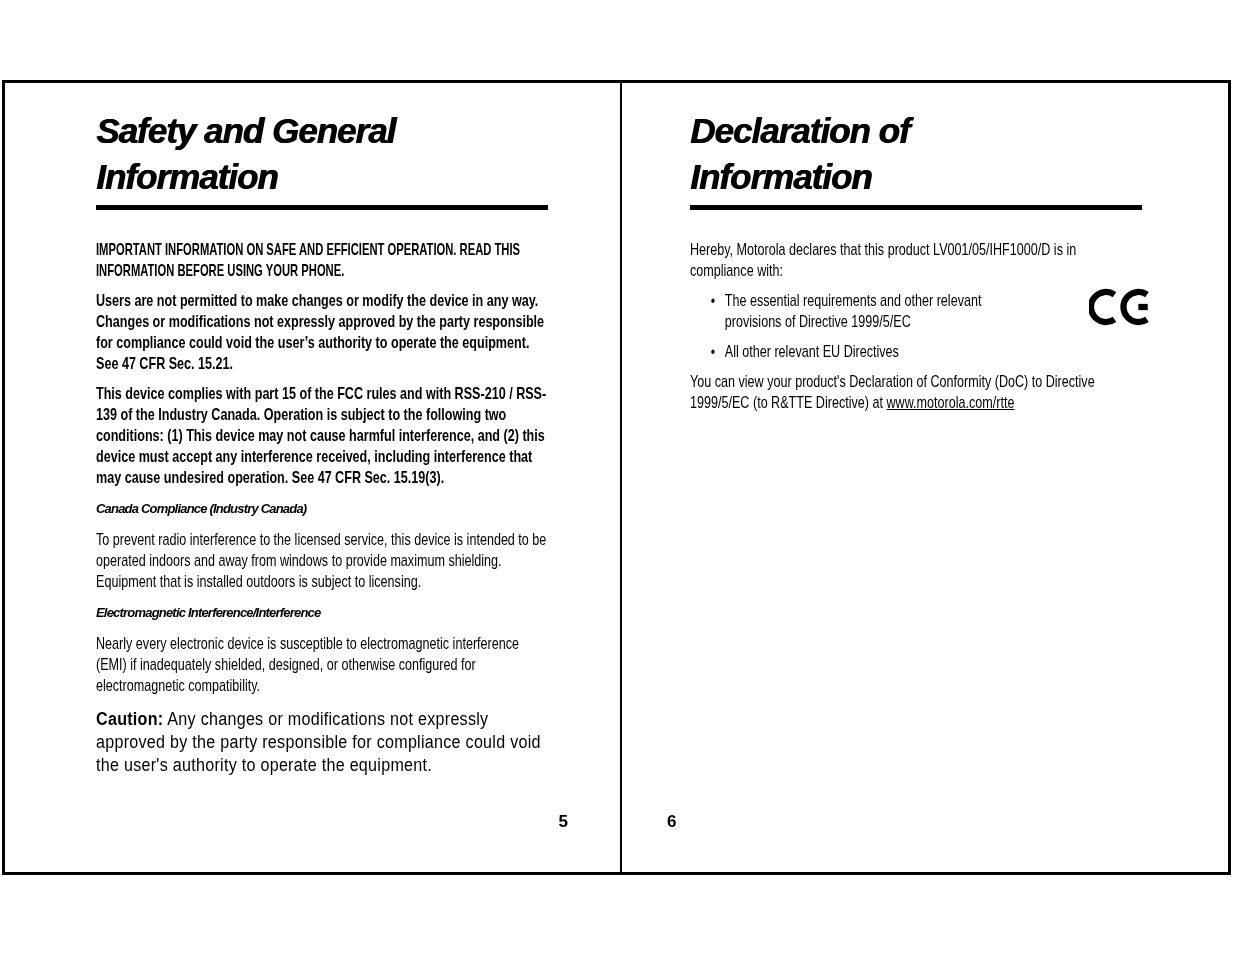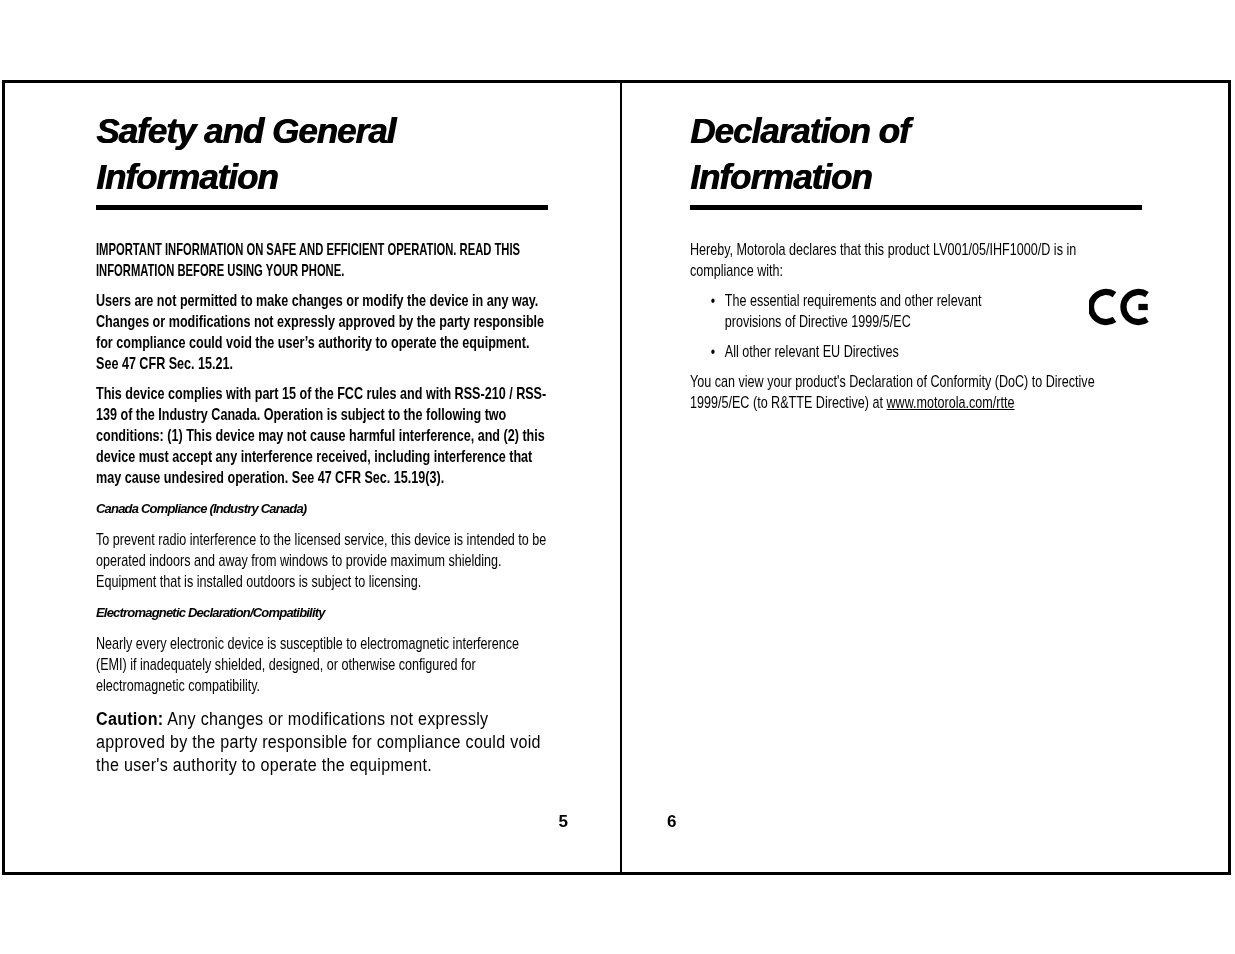--- a/index.html
+++ b/index.html
@@ -160,21 +160,21 @@
 
       <p class="body caps first-block">IMPORTANT INFORMATION ON SAFE AND EFFICIENT OPERATION. READ THIS INFORMATION BEFORE USING YOUR PHONE.</p>
 
       <p class="body cond bold">Users are not permitted to make changes or modify the device in any way. Changes or modifications not expressly approved by the party responsible for compliance could void the user’s authority to operate the equipment. See 47 CFR Sec. 15.21.</p>
 
       <p class="body cond bold">This device complies with part 15 of the FCC rules and with RSS-210 / RSS-139 of the Industry Canada. Operation is subject to the following two conditions: (1) This device may not cause harmful interference, and (2) this device must accept any interference received, including interference that may cause undesired operation. See 47 CFR Sec. 15.19(3).</p>
 
       <h2 class="section-heading">Canada Compliance (Industry Canada)</h2>
       <p class="body cond">To prevent radio interference to the licensed service, this device is intended to be operated indoors and away from windows to provide maximum shielding. Equipment that is installed outdoors is subject to licensing.</p>
 
-      <h2 class="section-heading">Electromagnetic Declaration/Compatibility</h2>
+      <h2 class="section-heading">Electromagnetic Interference/Interference</h2>
       <p class="body cond">Nearly every electronic device is susceptible to electromagnetic interference (EMI) if inadequately shielded, designed, or otherwise configured for electromagnetic compatibility.</p>
 
       <p class="caution"><strong>Caution:</strong> <span>Any changes or modifications not expressly approved by the party responsible for compliance could void the user's authority to operate the equipment.</span></p>
     </div>
     <div class="pagenum pagenum-left">5</div>
   </section>
 
   <section class="page page-right">
     <div class="content">
       <h1 class="page-title">

